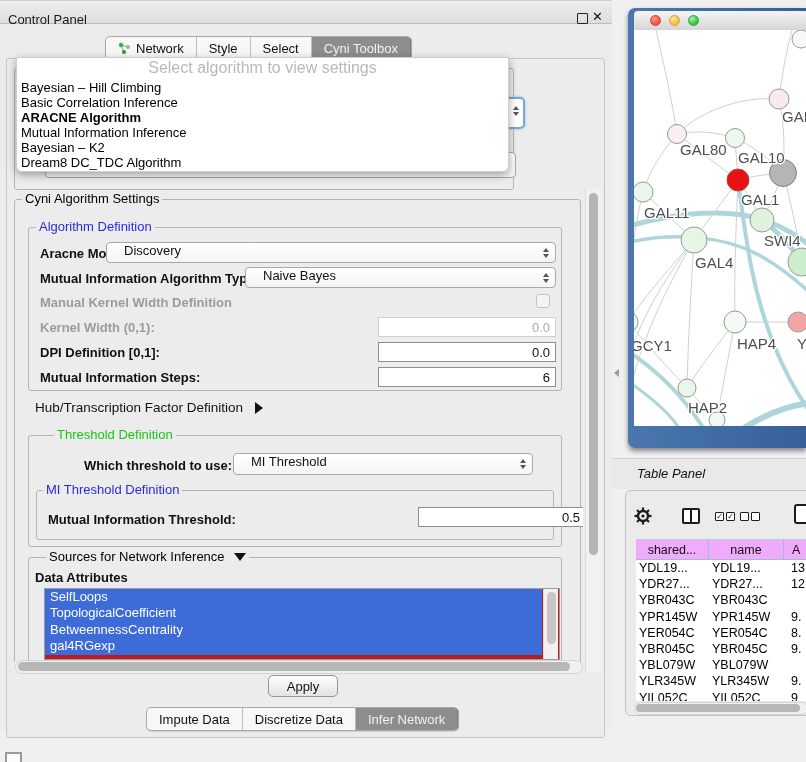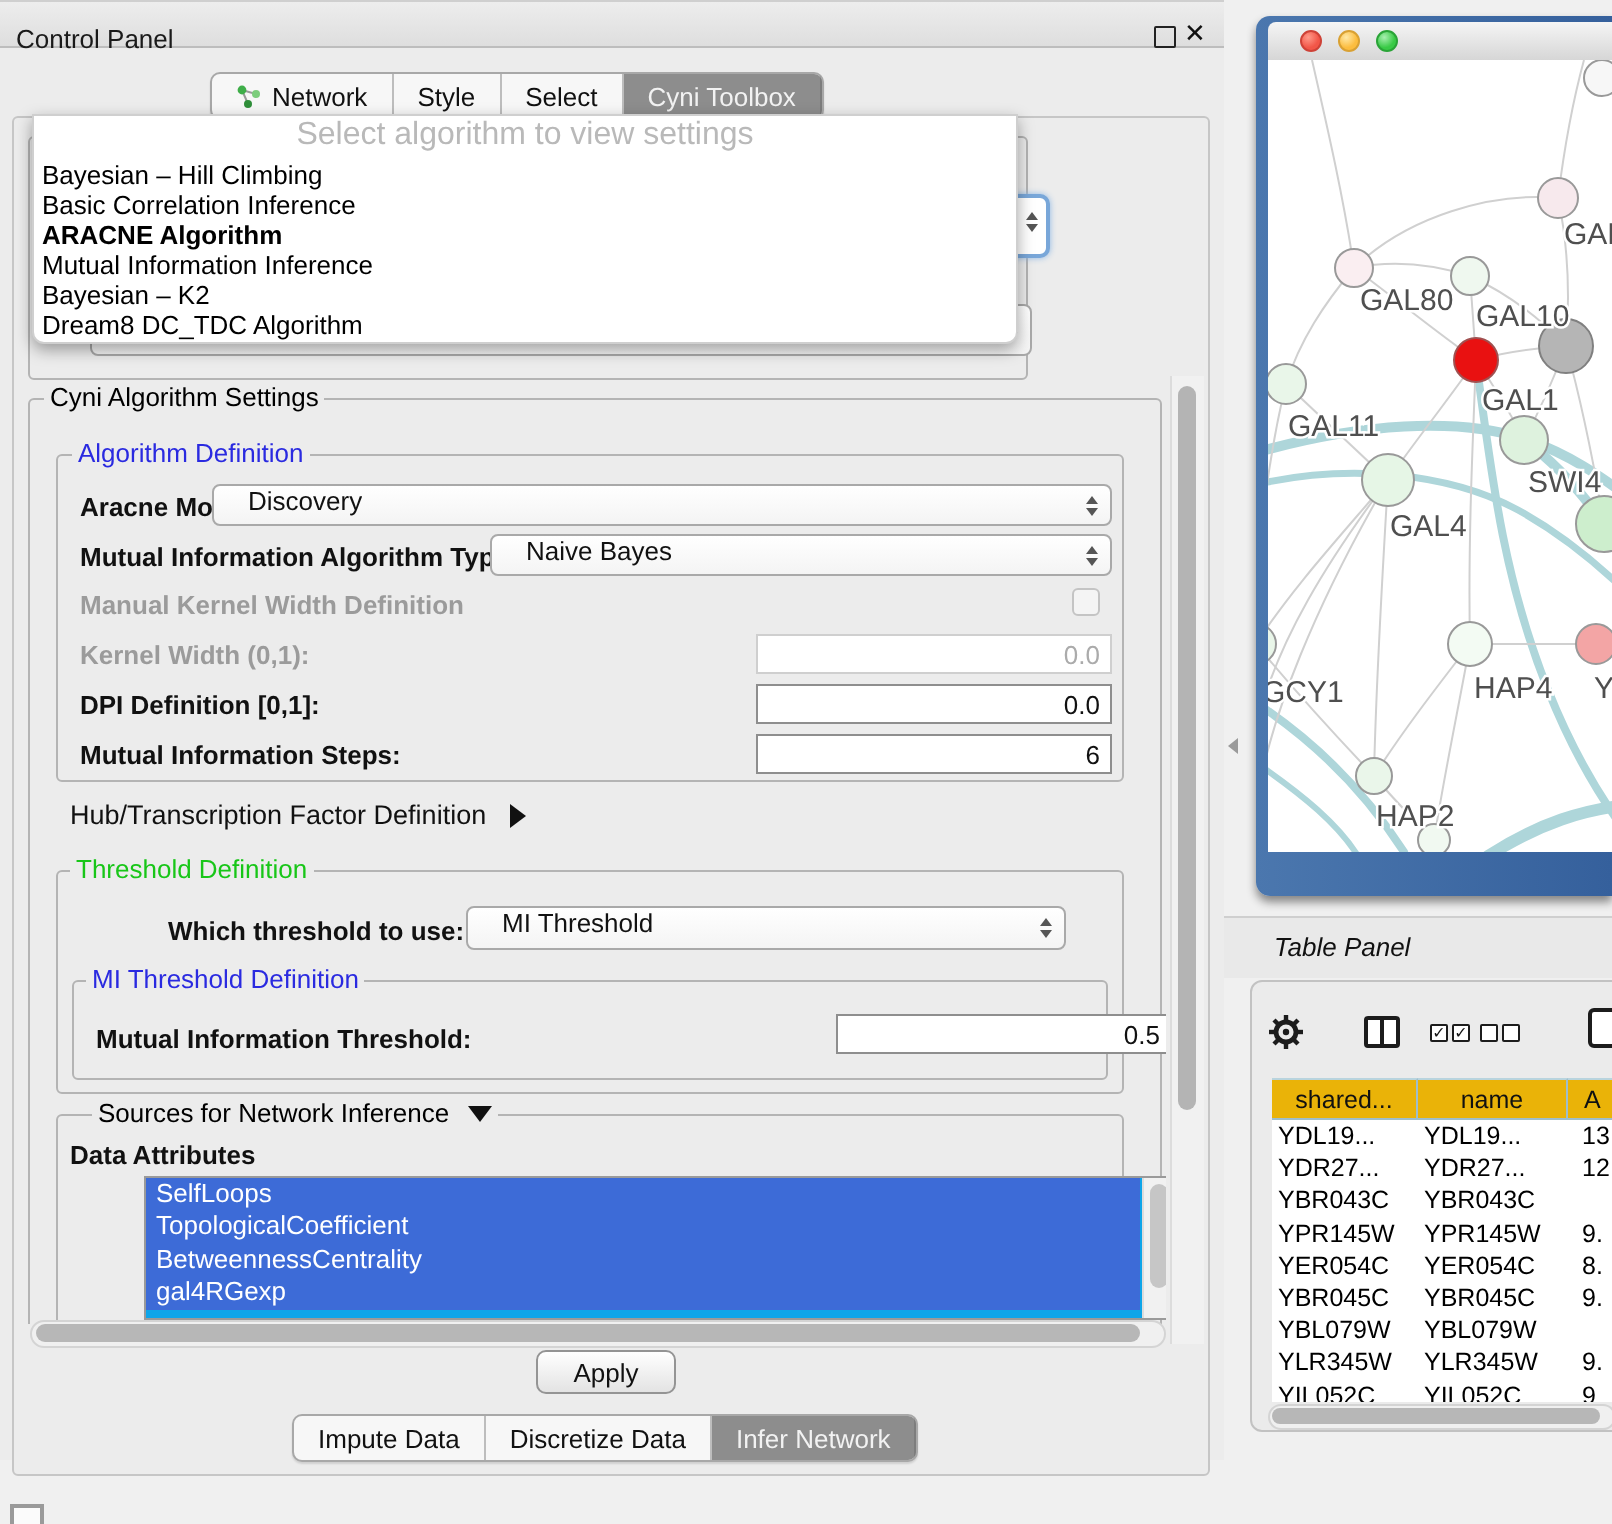--- a/index.html
+++ b/index.html
@@ -18,21 +18,21 @@
   .tabbar .seg:last-child{border-right:none;}
   .tabbar .seg.sel{background:#8d8d8d;color:#f2f2f2;border-right:1px solid #7d7d7d;}
   .top-tabs{left:105px;top:36px;}
   .bottom-tabs{left:146px;top:707px;text-align:center;}
   
   .outer-panel{left:6px;top:58px;width:597px;height:678px;border:1px solid #c6c6c6;border-radius:3px;background:#ececec;}
   
   .groupbox{border:1px solid #b4b4b4;border-radius:3px;}
   .grouptitle{position:absolute;font-size:13px;line-height:14px;background:#ececec;padding:0 3px;white-space:nowrap;}
   .t-blue{color:#2a2ae0;}
-  .t-green{color:#18c618;}
+  .t-green{color:#18c618;margin-left:19px;}
   .lbl{position:absolute;font-size:13px;font-weight:bold;color:#111;white-space:nowrap;}
   .lbl.gray{color:#9b9b9b;}
   .plain{font-weight:normal;}
   
   .combo{position:absolute;background:linear-gradient(#ffffff,#f4f4f4);border:1px solid #a9a9a9;border-radius:4px;font-size:13px;color:#111;display:flex;align-items:flex-start;box-sizing:border-box;}
   .combo .val{padding-left:17px;white-space:nowrap;overflow:hidden;}
   .combo .arrows{position:absolute;right:6px;top:50%;transform:translateY(-50%);display:flex;flex-direction:column;gap:2px;}
   .arrow-up{width:0;height:0;border-left:3.5px solid transparent;border-right:3.5px solid transparent;border-bottom:4px solid #555;}
   .arrow-dn{width:0;height:0;border-left:3.5px solid transparent;border-right:3.5px solid transparent;border-top:4px solid #555;}
   
@@ -43,41 +43,41 @@
   .popup{left:16px;top:57px;width:491px;height:113px;background:#fff;border:1px solid #cfcfcf;border-radius:0 0 6px 6px;box-shadow:0 3px 8px rgba(0,0,0,.35);z-index:50;overflow:hidden;}
   .popup .ph{font-size:16px;color:#b9b9b9;text-align:center;height:22px;line-height:20px;}
   .popup .item{font-size:13px;color:#000;line-height:15px;padding-left:4px;white-space:nowrap;}
   .popup .item.bold{font-weight:bold;}
   
   .vscroll{background:#f1f1f1;border-left:1px solid #dcdcdc;}
   .vthumb{position:absolute;left:3px;width:9px;background:#b4b4b4;border-radius:5px;}
   .hscroll{background:#f0f0f0;border:1px solid #d4d4d4;border-radius:7px;}
   .hthumb{position:absolute;top:1px;height:9px;background:#b7b7b7;border-radius:5px;}
   
-  .attr-list{background:#0ea5e9;border:1px solid #9a9a9a;overflow:hidden;margin-left:28px;}
+  .attr-list{background:#b91c1c;border:1px solid #9a9a9a;overflow:hidden;}
   .attr-item{height:16.4px;line-height:16.4px;font-size:13px;color:#fff;background:#3d6bd7;padding-left:5px;width:492px;}
   
   .btn{position:absolute;font-size:13px;color:#111;background:linear-gradient(#ffffff,#e3e3e3);border:1px solid #949494;border-radius:5px;text-align:center;}
   
   .net-window{left:628px;top:8px;width:178px;height:440px;background:linear-gradient(90deg,#4b77ae,#35609c);border-radius:7px 0 0 7px;box-shadow:0 3px 5px rgba(0,0,0,.45);}
   .net-titlebar{left:634px;top:11px;width:172px;height:19px;background:linear-gradient(#f5f5f5,#d6d6d6);border-bottom:1px solid #adadad;border-radius:4px 0 0 0;}
   .tl{position:absolute;top:4px;width:11px;height:11px;border-radius:50%;box-sizing:border-box;}
   .tl.red{left:16px;background:radial-gradient(circle at 35% 30%,#ff9a8a,#f25648 60%);border:1px solid #ce4237;}
   .tl.yellow{left:35px;background:radial-gradient(circle at 35% 30%,#ffe9a8,#fcbd3f 60%);border:1px solid #d9a133;}
   .tl.green{left:54px;background:radial-gradient(circle at 35% 30%,#a8f0b0,#39ca46 60%);border:1px solid #2aa437;}
   .net-canvas{left:634px;top:30px;width:172px;height:396px;background:#fff;overflow:hidden;}
   
   .tp-strip{left:612px;top:458px;width:194px;height:30px;background:#e9e9e9;border-top:1px solid #cfcfcf;}
   .tp-title{left:637px;top:466px;font-size:13px;color:#111;font-style:italic;}
   .tp-box{left:625px;top:490px;width:200px;height:224px;background:#ebebeb;border:1px solid #c2c2c2;border-radius:6px;}
   .tb-iconbox{position:absolute;box-sizing:border-box;border:2px solid #1c1c1c;border-radius:2px;background:#fff;}
   .chk{position:absolute;width:9px;height:9px;border:1.5px solid #1c1c1c;border-radius:1px;background:#fff;font-size:8px;line-height:8px;text-align:center;color:#111;box-sizing:border-box;}
   .tbl{position:absolute;left:10px;top:48px;width:220px;height:162px;overflow:hidden;font-size:12.5px;}
   .tbl .hrow{display:flex;height:21px;}
-  .tbl .hcell{background:#eab308;border-right:1px solid #9fbecb;border-top:1px solid #b9d4de;border-bottom:1px solid #9fbecb;box-sizing:border-box;text-align:center;line-height:20px;color:#111;}
+  .tbl .hcell{background:#f0abfc;border-right:1px solid #9fbecb;border-top:1px solid #b9d4de;border-bottom:1px solid #9fbecb;box-sizing:border-box;text-align:center;line-height:20px;color:#111;}
   .tbl .brow{display:flex;height:16.2px;line-height:16.2px;background:#fff;}
   .tbl .bcell{white-space:nowrap;overflow:hidden;padding-left:3px;box-sizing:border-box;color:#000;}
   
   .div-arrow{left:614px;top:369px;width:0;height:0;border-top:4px solid transparent;border-bottom:4px solid transparent;border-right:5px solid #9a9a9a;}
   .corner-icon{left:5px;top:752px;width:17px;height:12px;border:2px solid #9a9a9a;background:#fbfbfb;box-sizing:border-box;}
   svg text{font-family:"Liberation Sans","DejaVu Sans",sans-serif;}
 </style>
 </head>
 <body>
 

